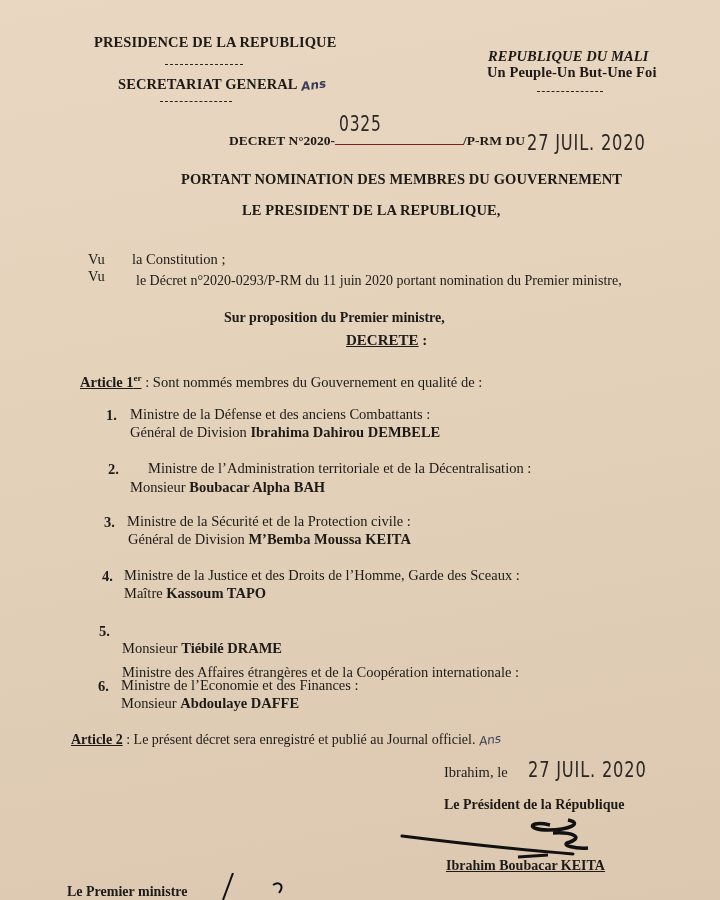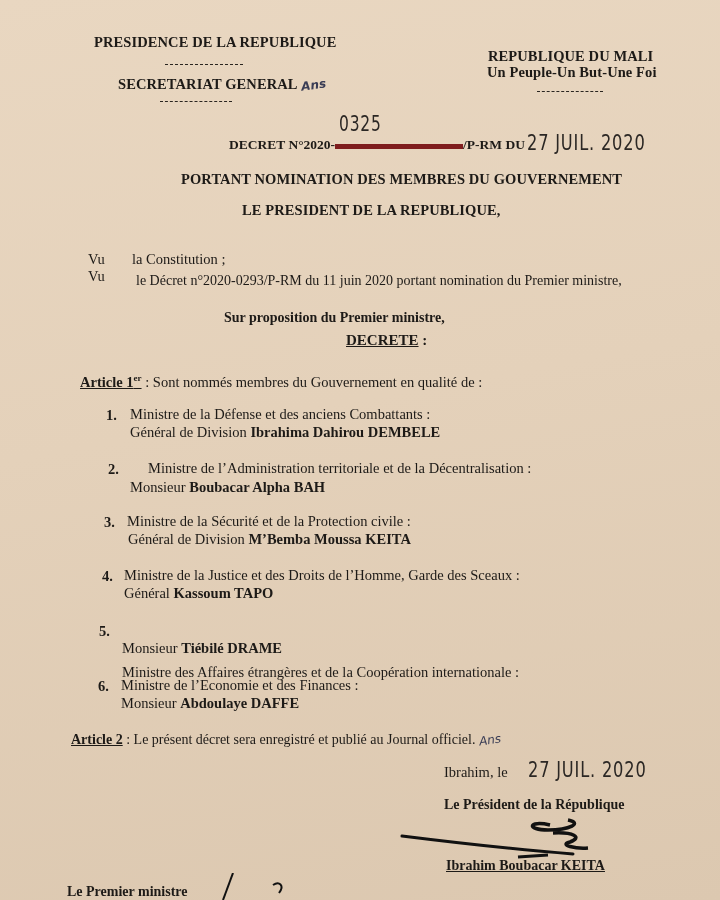--- a/index.html
+++ b/index.html
@@ -12,21 +12,21 @@
     }
     .abs { position: absolute; white-space: nowrap; }
     .b { font-weight: bold; }
     .hdr { font-size: 14.5px; font-weight: bold; letter-spacing: 0.1px; }
     .dash { position: absolute; height: 1px; border-top: 1px dashed #2a2520; }
     .stamp {
       font-family: "DejaVu Sans Condensed", "DejaVu Sans", sans-serif;
       font-size: 22px; color: #2b2724; letter-spacing: 1px;
       transform: scaleX(0.82); transform-origin: left center;
     }
-    .num-blank { display: inline-block; width: 128px; border-bottom: 5px solid #7f1d1d; position: relative; height: 14px; vertical-align: baseline; text-decoration: underline; }
+    .num-blank { display: inline-block; width: 128px; border-bottom: 1px solid #7f1d1d; position: relative; height: 14px; vertical-align: baseline; text-decoration: underline; }
     .txt { font-size: 14.5px; }
     .u { text-decoration: underline; }
     .minister-title { font-size: 14.5px; }
     .minister-name { font-size: 14.5px; }
     .item-num { font-weight: bold; font-size: 14.5px; }
     .initials {
       font-family: "DejaVu Sans", sans-serif; font-size: 12px; color: #3a3d55;
       font-style: italic; transform: rotate(-8deg); display: inline-block;
     }
     .sig svg { display: block; }
@@ -35,21 +35,21 @@
 <body>
 
 <div class="abs hdr" style="left:94px; top:34px;">PRESIDENCE DE LA REPUBLIQUE</div>
 <div class="dash" style="left:165px; top:64px; width:78px;"></div>
 <div class="abs hdr" style="left:118px; top:76px;">
   <span>SECRETARIAT GENERAL</span>
   <span class="initials">Ans</span>
 </div>
 <div class="dash" style="left:160px; top:101px; width:72px;"></div>
 
-<div class="abs hdr" style="left:488px; top:48px;">REPUBLIQUE DU MALI</div>
+<div class="abs hdr" style="left:488px; top:48px;font-style:italic;">REPUBLIQUE DU MALI</div>
 <div class="abs hdr" style="left:487px; top:64px;">Un Peuple-Un But-Une Foi</div>
 <div class="dash" style="left:537px; top:91px; width:66px;"></div>
 
 <div class="abs" style="left:229px; top:130px;">
   <span class="b" style="font-size:13.5px;">DECRET N°2020-</span><span class="num-blank"><span class="abs stamp" style="left:4px; top:-18px; font-size:21px;">0325</span></span><span class="b" style="font-size:13.5px;">/P-RM DU</span>
 </div>
 <div class="abs stamp" style="left:527px; top:130px;">27 JUIL. 2020</div>
 
 <div class="abs hdr" style="left:181px; top:171px; font-size:14.5px;">PORTANT NOMINATION DES MEMBRES DU GOUVERNEMENT</div>
 <div class="abs hdr" style="left:242px; top:202px;">LE PRESIDENT DE LA REPUBLIQUE,</div>
@@ -85,21 +85,21 @@
   <div class="abs" style="left:104px; top:513px;">
     <span class="item-num">3.</span>
   </div>
   <div class="abs minister-title" style="left:127px; top:513px;">Ministre de la Sécurité et de la Protection civile :</div>
   <div class="abs minister-name" style="left:128px; top:531px;"><span>Général de Division</span> <b>M’Bemba Moussa KEITA</b></div>
 
   <div class="abs" style="left:102px; top:567px;">
     <span class="item-num">4.</span>
   </div>
   <div class="abs minister-title" style="left:124px; top:567px;">Ministre de la Justice et des Droits de l’Homme, Garde des Sceaux :</div>
-  <div class="abs minister-name" style="left:124px; top:585px;"><span>Général</span> <b>Kassoum TAPO</b></div>
+  <div class="abs minister-name" style="left:124px; top:585px;"><span>Maître</span> <b>Kassoum TAPO</b></div>
 
   <div class="abs" style="left:99px; top:622px;">
     <span class="item-num">5.</span>
   </div>
   <div class="abs minister-title" style="left:122px; top:622px;margin-top:42px;">Ministre des Affaires étrangères et de la Coopération internationale :</div>
   <div class="abs minister-name" style="left:122px; top:640px;"><span>Monsieur</span> <b>Tiébilé DRAME</b></div>
 
   <div class="abs" style="left:98px; top:677px;">
     <span class="item-num">6.</span>
   </div>

